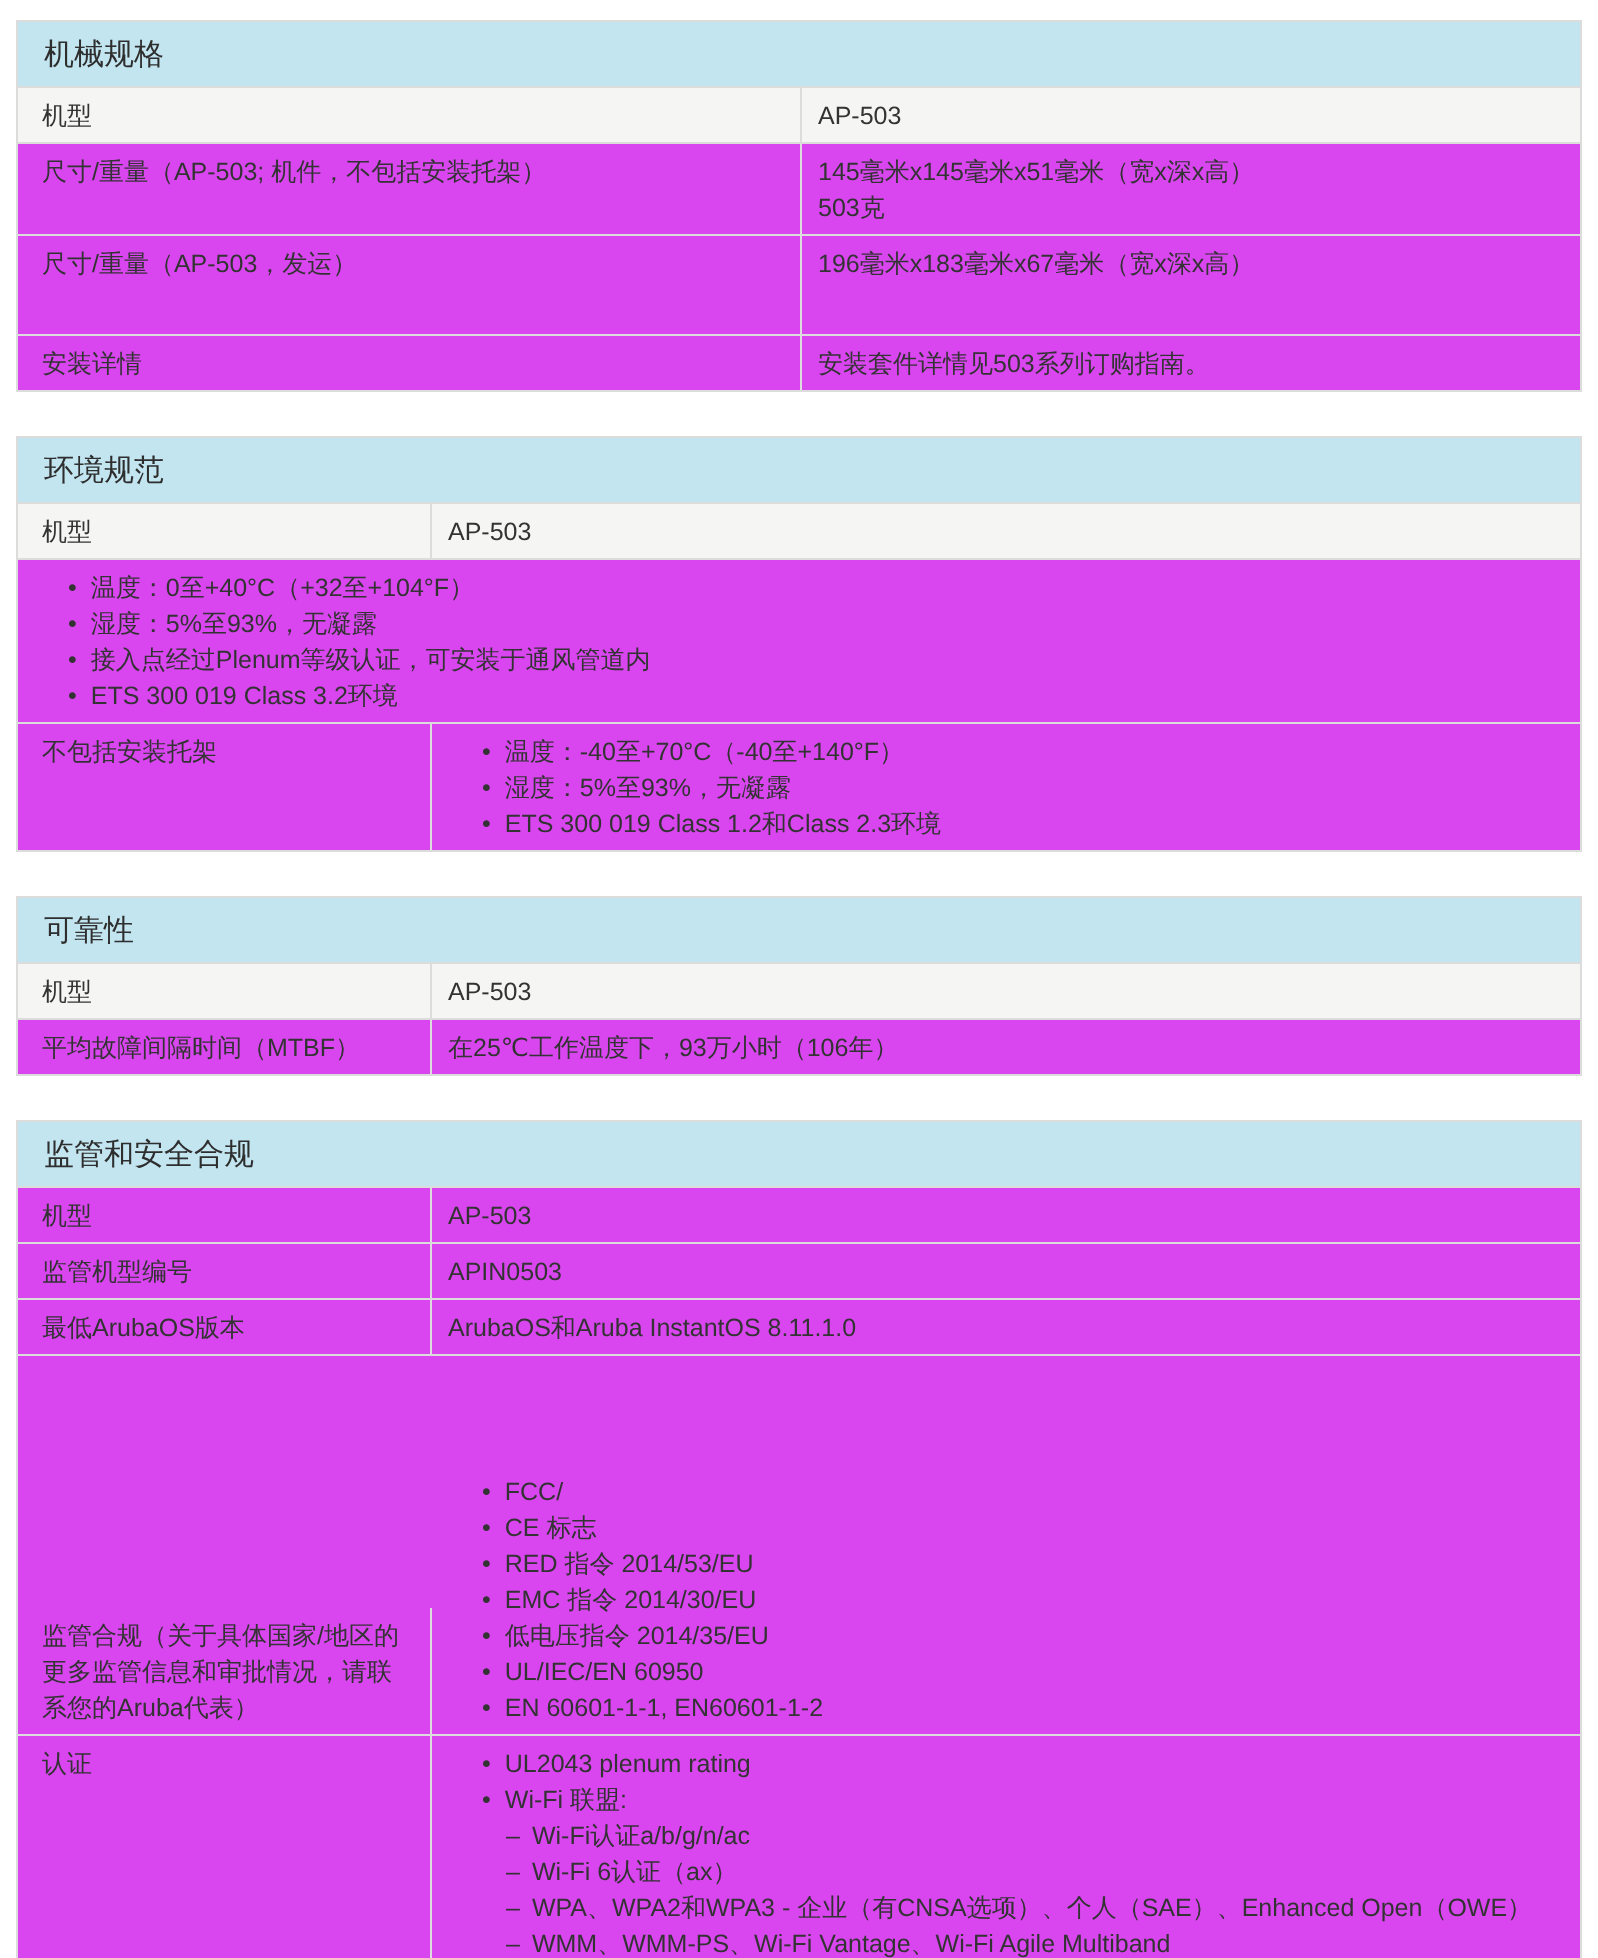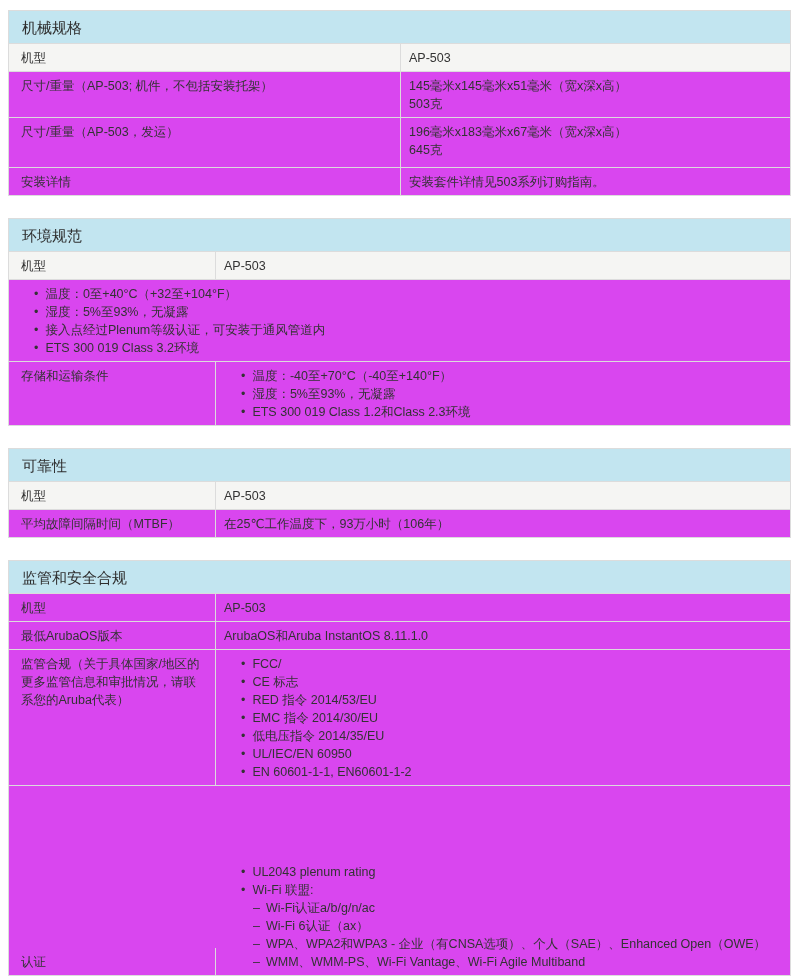--- a/index.html
+++ b/index.html
@@ -86,23 +86,20 @@
             <span>503克</span>
           </div>
       </div>
     </div>
     <div class="row">
       <div class="col1">尺寸/重量（AP-503，发运）</div>
       <div class="col2">
         <div class="line text">
             <span>196毫米x183毫米x67毫米（宽x深x高）</span>
           </div>
-        <div class="line text">
-            <span>645克</span>
-          </div>
       </div>
     </div>
     <div class="row">
       <div class="col1">安装详情</div>
       <div class="col2">
         <div class="line text">
             <span>安装套件详情见503系列订购指南。</span>
           </div>
       </div>
     </div>
@@ -132,21 +129,21 @@
             <span class="marker">•</span>
             <span>接入点经过Plenum等级认证，可安装于通风管道内</span>
           </div>
         <div class="line bullet">
             <span class="marker">•</span>
             <span>ETS 300 019 Class 3.2环境</span>
           </div>
       </div>
     </div>
     <div class="row">
-      <div class="col1">存储和运输条件</div>
+      <div class="col1">不包括安装托架</div>
       <div class="col2">
         <div class="line bullet">
             <span class="marker">•</span>
             <span>温度：-40至+70°C（-40至+140°F）</span>
           </div>
         <div class="line bullet">
             <span class="marker">•</span>
             <span>湿度：5%至93%，无凝露</span>
           </div>
         <div class="line bullet">
@@ -181,20 +178,28 @@
     <div class="tbl-title">监管和安全合规</div>
     <div class="row">
       <div class="col1">机型</div>
       <div class="col2">
         <div class="line text">
             <span>AP-503</span>
           </div>
       </div>
     </div>
     <div class="row">
+      <div class="col1">监管机型编号</div>
+      <div class="col2">
+        <div class="line text">
+            <span>APIN0503</span>
+          </div>
+      </div>
+    </div>
+    <div class="row">
       <div class="col1">最低ArubaOS版本</div>
       <div class="col2">
         <div class="line text">
             <span>ArubaOS和Aruba InstantOS 8.11.1.0</span>
           </div>
       </div>
     </div>
     <div class="row">
       <div class="col1">监管合规（关于具体国家/地区的更多监管信息和审批情况，请联系您的Aruba代表）</div>
       <div class="col2">

